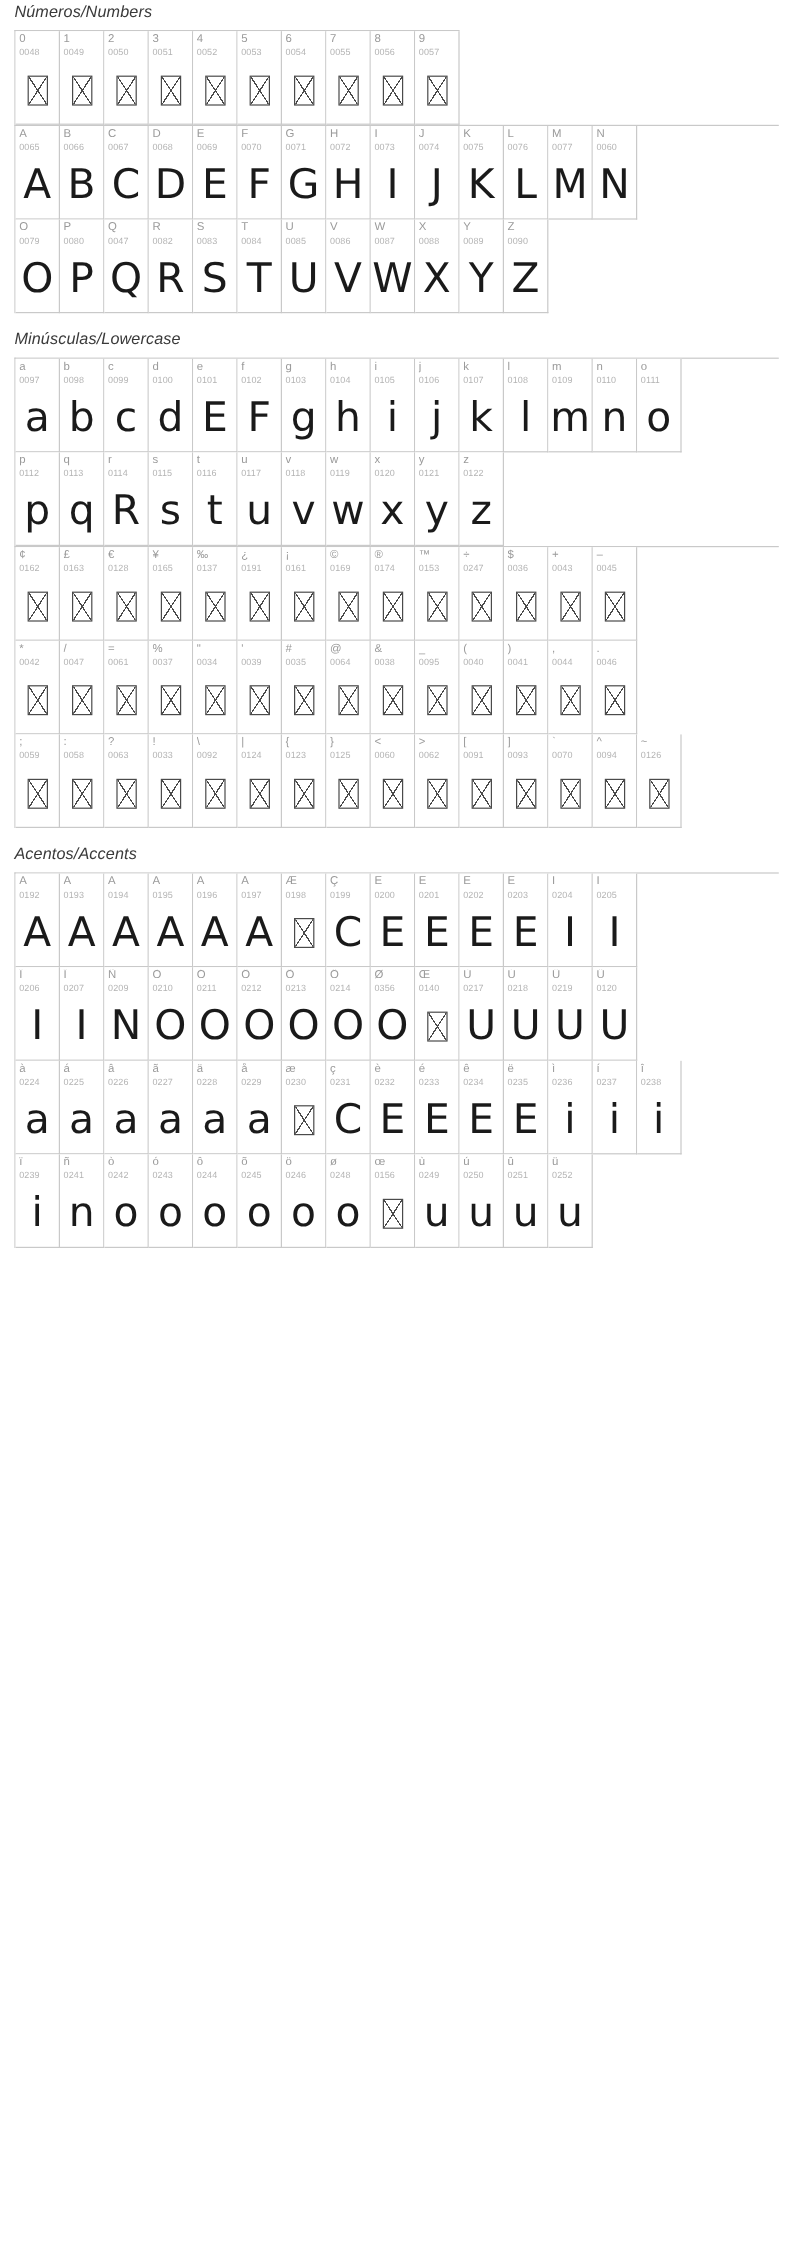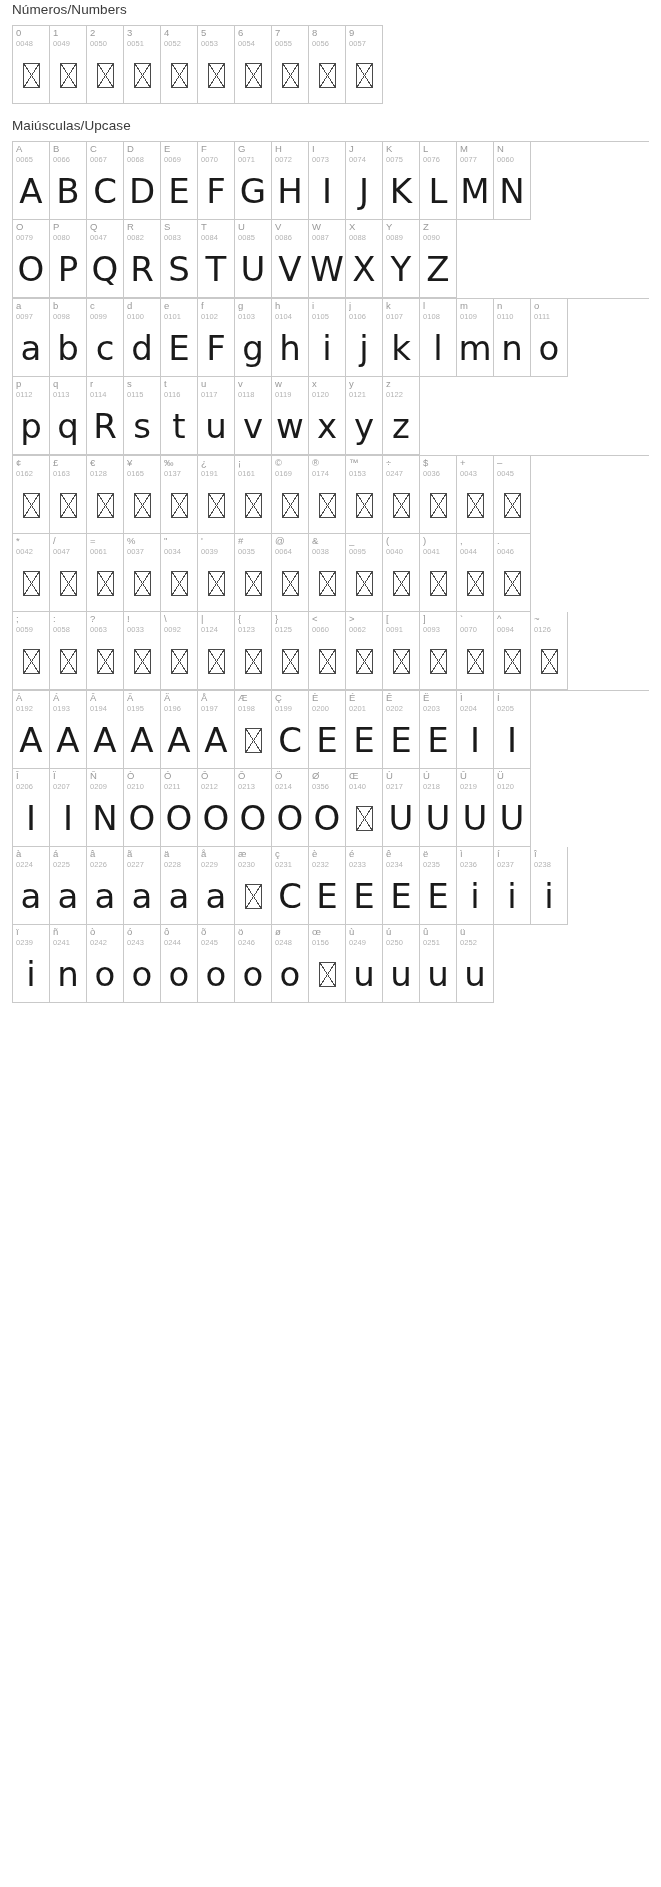--- a/index.html
+++ b/index.html
@@ -18,20 +18,21 @@
     width: 661px;
     padding: 0 0 10px 0;
   }
   .section-title {
     font-size: 13.5px;
     color: #3a3a3a;
     font-weight: 400;
     margin: 0;
     padding: 14px 0 8px 12px;
     letter-spacing: .1px;
+    font-style: italic;
   }
   .section-title.first { padding-top: 2px; }
 
   .glyph-block {
     margin: 0 0 0 12px;
     display: flex;
     flex-wrap: wrap;
     width: max-content;
     max-width: 637px;
     border-left: 1px solid #c9c9c9;
@@ -191,21 +192,20 @@
           <div class="glyph-head">
             <div class="glyph-char">9</div>
             <div class="glyph-code">0057</div>
           </div>
           <div class="glyph-body">
             <span class="tofu"></span>
           </div>
         </div>
       </div>
     </div>
-    <div class="section-title">Maiúsculas/Upcase</div>
     <div class="glyph-block">
       <div class="glyph-row">
         <div class="glyph-cell">
           <div class="glyph-head">
             <div class="glyph-char">A</div>
             <div class="glyph-code">0065</div>
           </div>
           <div class="glyph-body">A</div>
         </div>
         <div class="glyph-cell">
@@ -377,608 +377,610 @@
             <div class="glyph-code">0089</div>
           </div>
           <div class="glyph-body">Y</div>
         </div>
         <div class="glyph-cell">
           <div class="glyph-head">
             <div class="glyph-char">Z</div>
             <div class="glyph-code">0090</div>
           </div>
           <div class="glyph-body">Z</div>
+        </div>
+      </div>
+    </div>
+    <div class="section-title">Minúsculas/Lowercase</div>
+    <div class="glyph-block">
+      <div class="glyph-row">
+        <div class="glyph-cell">
+          <div class="glyph-head">
+            <div class="glyph-char">a</div>
+            <div class="glyph-code">0097</div>
+          </div>
+          <div class="glyph-body">a</div>
+        </div>
+        <div class="glyph-cell">
+          <div class="glyph-head">
+            <div class="glyph-char">b</div>
+            <div class="glyph-code">0098</div>
+          </div>
+          <div class="glyph-body">b</div>
+        </div>
+        <div class="glyph-cell">
+          <div class="glyph-head">
+            <div class="glyph-char">c</div>
+            <div class="glyph-code">0099</div>
+          </div>
+          <div class="glyph-body">c</div>
+        </div>
+        <div class="glyph-cell">
+          <div class="glyph-head">
+            <div class="glyph-char">d</div>
+            <div class="glyph-code">0100</div>
+          </div>
+          <div class="glyph-body">d</div>
+        </div>
+        <div class="glyph-cell">
+          <div class="glyph-head">
+            <div class="glyph-char">e</div>
+            <div class="glyph-code">0101</div>
+          </div>
+          <div class="glyph-body">E</div>
+        </div>
+        <div class="glyph-cell">
+          <div class="glyph-head">
+            <div class="glyph-char">f</div>
+            <div class="glyph-code">0102</div>
+          </div>
+          <div class="glyph-body">F</div>
+        </div>
+        <div class="glyph-cell">
+          <div class="glyph-head">
+            <div class="glyph-char">g</div>
+            <div class="glyph-code">0103</div>
+          </div>
+          <div class="glyph-body">g</div>
+        </div>
+        <div class="glyph-cell">
+          <div class="glyph-head">
+            <div class="glyph-char">h</div>
+            <div class="glyph-code">0104</div>
+          </div>
+          <div class="glyph-body">h</div>
+        </div>
+        <div class="glyph-cell">
+          <div class="glyph-head">
+            <div class="glyph-char">i</div>
+            <div class="glyph-code">0105</div>
+          </div>
+          <div class="glyph-body">i</div>
+        </div>
+        <div class="glyph-cell">
+          <div class="glyph-head">
+            <div class="glyph-char">j</div>
+            <div class="glyph-code">0106</div>
+          </div>
+          <div class="glyph-body">j</div>
+        </div>
+        <div class="glyph-cell">
+          <div class="glyph-head">
+            <div class="glyph-char">k</div>
+            <div class="glyph-code">0107</div>
+          </div>
+          <div class="glyph-body">k</div>
+        </div>
+        <div class="glyph-cell">
+          <div class="glyph-head">
+            <div class="glyph-char">l</div>
+            <div class="glyph-code">0108</div>
+          </div>
+          <div class="glyph-body">l</div>
+        </div>
+        <div class="glyph-cell">
+          <div class="glyph-head">
+            <div class="glyph-char">m</div>
+            <div class="glyph-code">0109</div>
+          </div>
+          <div class="glyph-body">m</div>
+        </div>
+        <div class="glyph-cell">
+          <div class="glyph-head">
+            <div class="glyph-char">n</div>
+            <div class="glyph-code">0110</div>
+          </div>
+          <div class="glyph-body">n</div>
+        </div>
+        <div class="glyph-cell">
+          <div class="glyph-head">
+            <div class="glyph-char">o</div>
+            <div class="glyph-code">0111</div>
+          </div>
+          <div class="glyph-body">o</div>
+        </div>
+      </div>
+      <div class="glyph-row">
+        <div class="glyph-cell">
+          <div class="glyph-head">
+            <div class="glyph-char">p</div>
+            <div class="glyph-code">0112</div>
+          </div>
+          <div class="glyph-body">p</div>
+        </div>
+        <div class="glyph-cell">
+          <div class="glyph-head">
+            <div class="glyph-char">q</div>
+            <div class="glyph-code">0113</div>
+          </div>
+          <div class="glyph-body">q</div>
+        </div>
+        <div class="glyph-cell">
+          <div class="glyph-head">
+            <div class="glyph-char">r</div>
+            <div class="glyph-code">0114</div>
+          </div>
+          <div class="glyph-body">R</div>
+        </div>
+        <div class="glyph-cell">
+          <div class="glyph-head">
+            <div class="glyph-char">s</div>
+            <div class="glyph-code">0115</div>
+          </div>
+          <div class="glyph-body">s</div>
+        </div>
+        <div class="glyph-cell">
+          <div class="glyph-head">
+            <div class="glyph-char">t</div>
+            <div class="glyph-code">0116</div>
+          </div>
+          <div class="glyph-body">t</div>
+        </div>
+        <div class="glyph-cell">
+          <div class="glyph-head">
+            <div class="glyph-char">u</div>
+            <div class="glyph-code">0117</div>
+          </div>
+          <div class="glyph-body">u</div>
+        </div>
+        <div class="glyph-cell">
+          <div class="glyph-head">
+            <div class="glyph-char">v</div>
+            <div class="glyph-code">0118</div>
+          </div>
+          <div class="glyph-body">v</div>
+        </div>
+        <div class="glyph-cell">
+          <div class="glyph-head">
+            <div class="glyph-char">w</div>
+            <div class="glyph-code">0119</div>
+          </div>
+          <div class="glyph-body">w</div>
+        </div>
+        <div class="glyph-cell">
+          <div class="glyph-head">
+            <div class="glyph-char">x</div>
+            <div class="glyph-code">0120</div>
+          </div>
+          <div class="glyph-body">x</div>
+        </div>
+        <div class="glyph-cell">
+          <div class="glyph-head">
+            <div class="glyph-char">y</div>
+            <div class="glyph-code">0121</div>
+          </div>
+          <div class="glyph-body">y</div>
+        </div>
+        <div class="glyph-cell">
+          <div class="glyph-head">
+            <div class="glyph-char">z</div>
+            <div class="glyph-code">0122</div>
+          </div>
+          <div class="glyph-body">z</div>
         </div>
       </div>
     </div>
     <div class="glyph-block">
       <div class="glyph-row">
         <div class="glyph-cell">
           <div class="glyph-head">
-            <div class="glyph-char">a</div>
-            <div class="glyph-code">0097</div>
-          </div>
-          <div class="glyph-body">a</div>
-        </div>
-        <div class="glyph-cell">
-          <div class="glyph-head">
-            <div class="glyph-char">b</div>
-            <div class="glyph-code">0098</div>
-          </div>
-          <div class="glyph-body">b</div>
-        </div>
-        <div class="glyph-cell">
-          <div class="glyph-head">
-            <div class="glyph-char">c</div>
-            <div class="glyph-code">0099</div>
-          </div>
-          <div class="glyph-body">c</div>
-        </div>
-        <div class="glyph-cell">
-          <div class="glyph-head">
-            <div class="glyph-char">d</div>
-            <div class="glyph-code">0100</div>
-          </div>
-          <div class="glyph-body">d</div>
-        </div>
-        <div class="glyph-cell">
-          <div class="glyph-head">
-            <div class="glyph-char">e</div>
-            <div class="glyph-code">0101</div>
-          </div>
-          <div class="glyph-body">E</div>
-        </div>
-        <div class="glyph-cell">
-          <div class="glyph-head">
-            <div class="glyph-char">f</div>
-            <div class="glyph-code">0102</div>
-          </div>
-          <div class="glyph-body">F</div>
-        </div>
-        <div class="glyph-cell">
-          <div class="glyph-head">
-            <div class="glyph-char">g</div>
-            <div class="glyph-code">0103</div>
-          </div>
-          <div class="glyph-body">g</div>
-        </div>
-        <div class="glyph-cell">
-          <div class="glyph-head">
-            <div class="glyph-char">h</div>
-            <div class="glyph-code">0104</div>
-          </div>
-          <div class="glyph-body">h</div>
-        </div>
-        <div class="glyph-cell">
-          <div class="glyph-head">
-            <div class="glyph-char">i</div>
-            <div class="glyph-code">0105</div>
-          </div>
-          <div class="glyph-body">i</div>
-        </div>
-        <div class="glyph-cell">
-          <div class="glyph-head">
-            <div class="glyph-char">j</div>
-            <div class="glyph-code">0106</div>
-          </div>
-          <div class="glyph-body">j</div>
-        </div>
-        <div class="glyph-cell">
-          <div class="glyph-head">
-            <div class="glyph-char">k</div>
-            <div class="glyph-code">0107</div>
-          </div>
-          <div class="glyph-body">k</div>
-        </div>
-        <div class="glyph-cell">
-          <div class="glyph-head">
-            <div class="glyph-char">l</div>
-            <div class="glyph-code">0108</div>
-          </div>
-          <div class="glyph-body">l</div>
-        </div>
-        <div class="glyph-cell">
-          <div class="glyph-head">
-            <div class="glyph-char">m</div>
-            <div class="glyph-code">0109</div>
-          </div>
-          <div class="glyph-body">m</div>
-        </div>
-        <div class="glyph-cell">
-          <div class="glyph-head">
-            <div class="glyph-char">n</div>
-            <div class="glyph-code">0110</div>
-          </div>
-          <div class="glyph-body">n</div>
-        </div>
-        <div class="glyph-cell">
-          <div class="glyph-head">
-            <div class="glyph-char">o</div>
-            <div class="glyph-code">0111</div>
-          </div>
-          <div class="glyph-body">o</div>
+            <div class="glyph-char">¢</div>
+            <div class="glyph-code">0162</div>
+          </div>
+          <div class="glyph-body">
+            <span class="tofu"></span>
+          </div>
+        </div>
+        <div class="glyph-cell">
+          <div class="glyph-head">
+            <div class="glyph-char">£</div>
+            <div class="glyph-code">0163</div>
+          </div>
+          <div class="glyph-body">
+            <span class="tofu"></span>
+          </div>
+        </div>
+        <div class="glyph-cell">
+          <div class="glyph-head">
+            <div class="glyph-char">€</div>
+            <div class="glyph-code">0128</div>
+          </div>
+          <div class="glyph-body">
+            <span class="tofu"></span>
+          </div>
+        </div>
+        <div class="glyph-cell">
+          <div class="glyph-head">
+            <div class="glyph-char">¥</div>
+            <div class="glyph-code">0165</div>
+          </div>
+          <div class="glyph-body">
+            <span class="tofu"></span>
+          </div>
+        </div>
+        <div class="glyph-cell">
+          <div class="glyph-head">
+            <div class="glyph-char">‰</div>
+            <div class="glyph-code">0137</div>
+          </div>
+          <div class="glyph-body">
+            <span class="tofu"></span>
+          </div>
+        </div>
+        <div class="glyph-cell">
+          <div class="glyph-head">
+            <div class="glyph-char">¿</div>
+            <div class="glyph-code">0191</div>
+          </div>
+          <div class="glyph-body">
+            <span class="tofu"></span>
+          </div>
+        </div>
+        <div class="glyph-cell">
+          <div class="glyph-head">
+            <div class="glyph-char">¡</div>
+            <div class="glyph-code">0161</div>
+          </div>
+          <div class="glyph-body">
+            <span class="tofu"></span>
+          </div>
+        </div>
+        <div class="glyph-cell">
+          <div class="glyph-head">
+            <div class="glyph-char">©</div>
+            <div class="glyph-code">0169</div>
+          </div>
+          <div class="glyph-body">
+            <span class="tofu"></span>
+          </div>
+        </div>
+        <div class="glyph-cell">
+          <div class="glyph-head">
+            <div class="glyph-char">®</div>
+            <div class="glyph-code">0174</div>
+          </div>
+          <div class="glyph-body">
+            <span class="tofu"></span>
+          </div>
+        </div>
+        <div class="glyph-cell">
+          <div class="glyph-head">
+            <div class="glyph-char">™</div>
+            <div class="glyph-code">0153</div>
+          </div>
+          <div class="glyph-body">
+            <span class="tofu"></span>
+          </div>
+        </div>
+        <div class="glyph-cell">
+          <div class="glyph-head">
+            <div class="glyph-char">÷</div>
+            <div class="glyph-code">0247</div>
+          </div>
+          <div class="glyph-body">
+            <span class="tofu"></span>
+          </div>
+        </div>
+        <div class="glyph-cell">
+          <div class="glyph-head">
+            <div class="glyph-char">$</div>
+            <div class="glyph-code">0036</div>
+          </div>
+          <div class="glyph-body">
+            <span class="tofu"></span>
+          </div>
+        </div>
+        <div class="glyph-cell">
+          <div class="glyph-head">
+            <div class="glyph-char">+</div>
+            <div class="glyph-code">0043</div>
+          </div>
+          <div class="glyph-body">
+            <span class="tofu"></span>
+          </div>
+        </div>
+        <div class="glyph-cell">
+          <div class="glyph-head">
+            <div class="glyph-char">–</div>
+            <div class="glyph-code">0045</div>
+          </div>
+          <div class="glyph-body">
+            <span class="tofu"></span>
+          </div>
         </div>
       </div>
       <div class="glyph-row">
         <div class="glyph-cell">
           <div class="glyph-head">
-            <div class="glyph-char">p</div>
-            <div class="glyph-code">0112</div>
-          </div>
-          <div class="glyph-body">p</div>
-        </div>
-        <div class="glyph-cell">
-          <div class="glyph-head">
-            <div class="glyph-char">q</div>
-            <div class="glyph-code">0113</div>
-          </div>
-          <div class="glyph-body">q</div>
-        </div>
-        <div class="glyph-cell">
-          <div class="glyph-head">
-            <div class="glyph-char">r</div>
-            <div class="glyph-code">0114</div>
-          </div>
-          <div class="glyph-body">R</div>
-        </div>
-        <div class="glyph-cell">
-          <div class="glyph-head">
-            <div class="glyph-char">s</div>
-            <div class="glyph-code">0115</div>
-          </div>
-          <div class="glyph-body">s</div>
-        </div>
-        <div class="glyph-cell">
-          <div class="glyph-head">
-            <div class="glyph-char">t</div>
-            <div class="glyph-code">0116</div>
-          </div>
-          <div class="glyph-body">t</div>
-        </div>
-        <div class="glyph-cell">
-          <div class="glyph-head">
-            <div class="glyph-char">u</div>
-            <div class="glyph-code">0117</div>
-          </div>
-          <div class="glyph-body">u</div>
-        </div>
-        <div class="glyph-cell">
-          <div class="glyph-head">
-            <div class="glyph-char">v</div>
-            <div class="glyph-code">0118</div>
-          </div>
-          <div class="glyph-body">v</div>
-        </div>
-        <div class="glyph-cell">
-          <div class="glyph-head">
-            <div class="glyph-char">w</div>
-            <div class="glyph-code">0119</div>
-          </div>
-          <div class="glyph-body">w</div>
-        </div>
-        <div class="glyph-cell">
-          <div class="glyph-head">
-            <div class="glyph-char">x</div>
-            <div class="glyph-code">0120</div>
-          </div>
-          <div class="glyph-body">x</div>
-        </div>
-        <div class="glyph-cell">
-          <div class="glyph-head">
-            <div class="glyph-char">y</div>
-            <div class="glyph-code">0121</div>
-          </div>
-          <div class="glyph-body">y</div>
-        </div>
-        <div class="glyph-cell">
-          <div class="glyph-head">
-            <div class="glyph-char">z</div>
-            <div class="glyph-code">0122</div>
-          </div>
-          <div class="glyph-body">z</div>
+            <div class="glyph-char">*</div>
+            <div class="glyph-code">0042</div>
+          </div>
+          <div class="glyph-body">
+            <span class="tofu"></span>
+          </div>
+        </div>
+        <div class="glyph-cell">
+          <div class="glyph-head">
+            <div class="glyph-char">/</div>
+            <div class="glyph-code">0047</div>
+          </div>
+          <div class="glyph-body">
+            <span class="tofu"></span>
+          </div>
+        </div>
+        <div class="glyph-cell">
+          <div class="glyph-head">
+            <div class="glyph-char">=</div>
+            <div class="glyph-code">0061</div>
+          </div>
+          <div class="glyph-body">
+            <span class="tofu"></span>
+          </div>
+        </div>
+        <div class="glyph-cell">
+          <div class="glyph-head">
+            <div class="glyph-char">%</div>
+            <div class="glyph-code">0037</div>
+          </div>
+          <div class="glyph-body">
+            <span class="tofu"></span>
+          </div>
+        </div>
+        <div class="glyph-cell">
+          <div class="glyph-head">
+            <div class="glyph-char">"</div>
+            <div class="glyph-code">0034</div>
+          </div>
+          <div class="glyph-body">
+            <span class="tofu"></span>
+          </div>
+        </div>
+        <div class="glyph-cell">
+          <div class="glyph-head">
+            <div class="glyph-char">'</div>
+            <div class="glyph-code">0039</div>
+          </div>
+          <div class="glyph-body">
+            <span class="tofu"></span>
+          </div>
+        </div>
+        <div class="glyph-cell">
+          <div class="glyph-head">
+            <div class="glyph-char">#</div>
+            <div class="glyph-code">0035</div>
+          </div>
+          <div class="glyph-body">
+            <span class="tofu"></span>
+          </div>
+        </div>
+        <div class="glyph-cell">
+          <div class="glyph-head">
+            <div class="glyph-char">@</div>
+            <div class="glyph-code">0064</div>
+          </div>
+          <div class="glyph-body">
+            <span class="tofu"></span>
+          </div>
+        </div>
+        <div class="glyph-cell">
+          <div class="glyph-head">
+            <div class="glyph-char">&amp;</div>
+            <div class="glyph-code">0038</div>
+          </div>
+          <div class="glyph-body">
+            <span class="tofu"></span>
+          </div>
+        </div>
+        <div class="glyph-cell">
+          <div class="glyph-head">
+            <div class="glyph-char">_</div>
+            <div class="glyph-code">0095</div>
+          </div>
+          <div class="glyph-body">
+            <span class="tofu"></span>
+          </div>
+        </div>
+        <div class="glyph-cell">
+          <div class="glyph-head">
+            <div class="glyph-char">(</div>
+            <div class="glyph-code">0040</div>
+          </div>
+          <div class="glyph-body">
+            <span class="tofu"></span>
+          </div>
+        </div>
+        <div class="glyph-cell">
+          <div class="glyph-head">
+            <div class="glyph-char">)</div>
+            <div class="glyph-code">0041</div>
+          </div>
+          <div class="glyph-body">
+            <span class="tofu"></span>
+          </div>
+        </div>
+        <div class="glyph-cell">
+          <div class="glyph-head">
+            <div class="glyph-char">,</div>
+            <div class="glyph-code">0044</div>
+          </div>
+          <div class="glyph-body">
+            <span class="tofu"></span>
+          </div>
+        </div>
+        <div class="glyph-cell">
+          <div class="glyph-head">
+            <div class="glyph-char">.</div>
+            <div class="glyph-code">0046</div>
+          </div>
+          <div class="glyph-body">
+            <span class="tofu"></span>
+          </div>
+        </div>
+      </div>
+      <div class="glyph-row">
+        <div class="glyph-cell">
+          <div class="glyph-head">
+            <div class="glyph-char">;</div>
+            <div class="glyph-code">0059</div>
+          </div>
+          <div class="glyph-body">
+            <span class="tofu"></span>
+          </div>
+        </div>
+        <div class="glyph-cell">
+          <div class="glyph-head">
+            <div class="glyph-char">:</div>
+            <div class="glyph-code">0058</div>
+          </div>
+          <div class="glyph-body">
+            <span class="tofu"></span>
+          </div>
+        </div>
+        <div class="glyph-cell">
+          <div class="glyph-head">
+            <div class="glyph-char">?</div>
+            <div class="glyph-code">0063</div>
+          </div>
+          <div class="glyph-body">
+            <span class="tofu"></span>
+          </div>
+        </div>
+        <div class="glyph-cell">
+          <div class="glyph-head">
+            <div class="glyph-char">!</div>
+            <div class="glyph-code">0033</div>
+          </div>
+          <div class="glyph-body">
+            <span class="tofu"></span>
+          </div>
+        </div>
+        <div class="glyph-cell">
+          <div class="glyph-head">
+            <div class="glyph-char">\</div>
+            <div class="glyph-code">0092</div>
+          </div>
+          <div class="glyph-body">
+            <span class="tofu"></span>
+          </div>
+        </div>
+        <div class="glyph-cell">
+          <div class="glyph-head">
+            <div class="glyph-char">|</div>
+            <div class="glyph-code">0124</div>
+          </div>
+          <div class="glyph-body">
+            <span class="tofu"></span>
+          </div>
+        </div>
+        <div class="glyph-cell">
+          <div class="glyph-head">
+            <div class="glyph-char">{</div>
+            <div class="glyph-code">0123</div>
+          </div>
+          <div class="glyph-body">
+            <span class="tofu"></span>
+          </div>
+        </div>
+        <div class="glyph-cell">
+          <div class="glyph-head">
+            <div class="glyph-char">}</div>
+            <div class="glyph-code">0125</div>
+          </div>
+          <div class="glyph-body">
+            <span class="tofu"></span>
+          </div>
+        </div>
+        <div class="glyph-cell">
+          <div class="glyph-head">
+            <div class="glyph-char">&lt;</div>
+            <div class="glyph-code">0060</div>
+          </div>
+          <div class="glyph-body">
+            <span class="tofu"></span>
+          </div>
+        </div>
+        <div class="glyph-cell">
+          <div class="glyph-head">
+            <div class="glyph-char">&gt;</div>
+            <div class="glyph-code">0062</div>
+          </div>
+          <div class="glyph-body">
+            <span class="tofu"></span>
+          </div>
+        </div>
+        <div class="glyph-cell">
+          <div class="glyph-head">
+            <div class="glyph-char">[</div>
+            <div class="glyph-code">0091</div>
+          </div>
+          <div class="glyph-body">
+            <span class="tofu"></span>
+          </div>
+        </div>
+        <div class="glyph-cell">
+          <div class="glyph-head">
+            <div class="glyph-char">]</div>
+            <div class="glyph-code">0093</div>
+          </div>
+          <div class="glyph-body">
+            <span class="tofu"></span>
+          </div>
+        </div>
+        <div class="glyph-cell">
+          <div class="glyph-head">
+            <div class="glyph-char">`</div>
+            <div class="glyph-code">0070</div>
+          </div>
+          <div class="glyph-body">
+            <span class="tofu"></span>
+          </div>
+        </div>
+        <div class="glyph-cell">
+          <div class="glyph-head">
+            <div class="glyph-char">^</div>
+            <div class="glyph-code">0094</div>
+          </div>
+          <div class="glyph-body">
+            <span class="tofu"></span>
+          </div>
+        </div>
+      </div>
+      <div class="glyph-row">
+        <div class="glyph-cell">
+          <div class="glyph-head">
+            <div class="glyph-char">~</div>
+            <div class="glyph-code">0126</div>
+          </div>
+          <div class="glyph-body">
+            <span class="tofu"></span>
+          </div>
         </div>
       </div>
     </div>
-    <div class="glyph-block">
-      <div class="glyph-row">
-        <div class="glyph-cell">
-          <div class="glyph-head">
-            <div class="glyph-char">¢</div>
-            <div class="glyph-code">0162</div>
-          </div>
-          <div class="glyph-body">
-            <span class="tofu"></span>
-          </div>
-        </div>
-        <div class="glyph-cell">
-          <div class="glyph-head">
-            <div class="glyph-char">£</div>
-            <div class="glyph-code">0163</div>
-          </div>
-          <div class="glyph-body">
-            <span class="tofu"></span>
-          </div>
-        </div>
-        <div class="glyph-cell">
-          <div class="glyph-head">
-            <div class="glyph-char">€</div>
-            <div class="glyph-code">0128</div>
-          </div>
-          <div class="glyph-body">
-            <span class="tofu"></span>
-          </div>
-        </div>
-        <div class="glyph-cell">
-          <div class="glyph-head">
-            <div class="glyph-char">¥</div>
-            <div class="glyph-code">0165</div>
-          </div>
-          <div class="glyph-body">
-            <span class="tofu"></span>
-          </div>
-        </div>
-        <div class="glyph-cell">
-          <div class="glyph-head">
-            <div class="glyph-char">‰</div>
-            <div class="glyph-code">0137</div>
-          </div>
-          <div class="glyph-body">
-            <span class="tofu"></span>
-          </div>
-        </div>
-        <div class="glyph-cell">
-          <div class="glyph-head">
-            <div class="glyph-char">¿</div>
-            <div class="glyph-code">0191</div>
-          </div>
-          <div class="glyph-body">
-            <span class="tofu"></span>
-          </div>
-        </div>
-        <div class="glyph-cell">
-          <div class="glyph-head">
-            <div class="glyph-char">¡</div>
-            <div class="glyph-code">0161</div>
-          </div>
-          <div class="glyph-body">
-            <span class="tofu"></span>
-          </div>
-        </div>
-        <div class="glyph-cell">
-          <div class="glyph-head">
-            <div class="glyph-char">©</div>
-            <div class="glyph-code">0169</div>
-          </div>
-          <div class="glyph-body">
-            <span class="tofu"></span>
-          </div>
-        </div>
-        <div class="glyph-cell">
-          <div class="glyph-head">
-            <div class="glyph-char">®</div>
-            <div class="glyph-code">0174</div>
-          </div>
-          <div class="glyph-body">
-            <span class="tofu"></span>
-          </div>
-        </div>
-        <div class="glyph-cell">
-          <div class="glyph-head">
-            <div class="glyph-char">™</div>
-            <div class="glyph-code">0153</div>
-          </div>
-          <div class="glyph-body">
-            <span class="tofu"></span>
-          </div>
-        </div>
-        <div class="glyph-cell">
-          <div class="glyph-head">
-            <div class="glyph-char">÷</div>
-            <div class="glyph-code">0247</div>
-          </div>
-          <div class="glyph-body">
-            <span class="tofu"></span>
-          </div>
-        </div>
-        <div class="glyph-cell">
-          <div class="glyph-head">
-            <div class="glyph-char">$</div>
-            <div class="glyph-code">0036</div>
-          </div>
-          <div class="glyph-body">
-            <span class="tofu"></span>
-          </div>
-        </div>
-        <div class="glyph-cell">
-          <div class="glyph-head">
-            <div class="glyph-char">+</div>
-            <div class="glyph-code">0043</div>
-          </div>
-          <div class="glyph-body">
-            <span class="tofu"></span>
-          </div>
-        </div>
-        <div class="glyph-cell">
-          <div class="glyph-head">
-            <div class="glyph-char">–</div>
-            <div class="glyph-code">0045</div>
-          </div>
-          <div class="glyph-body">
-            <span class="tofu"></span>
-          </div>
-        </div>
-      </div>
-      <div class="glyph-row">
-        <div class="glyph-cell">
-          <div class="glyph-head">
-            <div class="glyph-char">*</div>
-            <div class="glyph-code">0042</div>
-          </div>
-          <div class="glyph-body">
-            <span class="tofu"></span>
-          </div>
-        </div>
-        <div class="glyph-cell">
-          <div class="glyph-head">
-            <div class="glyph-char">/</div>
-            <div class="glyph-code">0047</div>
-          </div>
-          <div class="glyph-body">
-            <span class="tofu"></span>
-          </div>
-        </div>
-        <div class="glyph-cell">
-          <div class="glyph-head">
-            <div class="glyph-char">=</div>
-            <div class="glyph-code">0061</div>
-          </div>
-          <div class="glyph-body">
-            <span class="tofu"></span>
-          </div>
-        </div>
-        <div class="glyph-cell">
-          <div class="glyph-head">
-            <div class="glyph-char">%</div>
-            <div class="glyph-code">0037</div>
-          </div>
-          <div class="glyph-body">
-            <span class="tofu"></span>
-          </div>
-        </div>
-        <div class="glyph-cell">
-          <div class="glyph-head">
-            <div class="glyph-char">"</div>
-            <div class="glyph-code">0034</div>
-          </div>
-          <div class="glyph-body">
-            <span class="tofu"></span>
-          </div>
-        </div>
-        <div class="glyph-cell">
-          <div class="glyph-head">
-            <div class="glyph-char">'</div>
-            <div class="glyph-code">0039</div>
-          </div>
-          <div class="glyph-body">
-            <span class="tofu"></span>
-          </div>
-        </div>
-        <div class="glyph-cell">
-          <div class="glyph-head">
-            <div class="glyph-char">#</div>
-            <div class="glyph-code">0035</div>
-          </div>
-          <div class="glyph-body">
-            <span class="tofu"></span>
-          </div>
-        </div>
-        <div class="glyph-cell">
-          <div class="glyph-head">
-            <div class="glyph-char">@</div>
-            <div class="glyph-code">0064</div>
-          </div>
-          <div class="glyph-body">
-            <span class="tofu"></span>
-          </div>
-        </div>
-        <div class="glyph-cell">
-          <div class="glyph-head">
-            <div class="glyph-char">&amp;</div>
-            <div class="glyph-code">0038</div>
-          </div>
-          <div class="glyph-body">
-            <span class="tofu"></span>
-          </div>
-        </div>
-        <div class="glyph-cell">
-          <div class="glyph-head">
-            <div class="glyph-char">_</div>
-            <div class="glyph-code">0095</div>
-          </div>
-          <div class="glyph-body">
-            <span class="tofu"></span>
-          </div>
-        </div>
-        <div class="glyph-cell">
-          <div class="glyph-head">
-            <div class="glyph-char">(</div>
-            <div class="glyph-code">0040</div>
-          </div>
-          <div class="glyph-body">
-            <span class="tofu"></span>
-          </div>
-        </div>
-        <div class="glyph-cell">
-          <div class="glyph-head">
-            <div class="glyph-char">)</div>
-            <div class="glyph-code">0041</div>
-          </div>
-          <div class="glyph-body">
-            <span class="tofu"></span>
-          </div>
-        </div>
-        <div class="glyph-cell">
-          <div class="glyph-head">
-            <div class="glyph-char">,</div>
-            <div class="glyph-code">0044</div>
-          </div>
-          <div class="glyph-body">
-            <span class="tofu"></span>
-          </div>
-        </div>
-        <div class="glyph-cell">
-          <div class="glyph-head">
-            <div class="glyph-char">.</div>
-            <div class="glyph-code">0046</div>
-          </div>
-          <div class="glyph-body">
-            <span class="tofu"></span>
-          </div>
-        </div>
-      </div>
-      <div class="glyph-row">
-        <div class="glyph-cell">
-          <div class="glyph-head">
-            <div class="glyph-char">;</div>
-            <div class="glyph-code">0059</div>
-          </div>
-          <div class="glyph-body">
-            <span class="tofu"></span>
-          </div>
-        </div>
-        <div class="glyph-cell">
-          <div class="glyph-head">
-            <div class="glyph-char">:</div>
-            <div class="glyph-code">0058</div>
-          </div>
-          <div class="glyph-body">
-            <span class="tofu"></span>
-          </div>
-        </div>
-        <div class="glyph-cell">
-          <div class="glyph-head">
-            <div class="glyph-char">?</div>
-            <div class="glyph-code">0063</div>
-          </div>
-          <div class="glyph-body">
-            <span class="tofu"></span>
-          </div>
-        </div>
-        <div class="glyph-cell">
-          <div class="glyph-head">
-            <div class="glyph-char">!</div>
-            <div class="glyph-code">0033</div>
-          </div>
-          <div class="glyph-body">
-            <span class="tofu"></span>
-          </div>
-        </div>
-        <div class="glyph-cell">
-          <div class="glyph-head">
-            <div class="glyph-char">\</div>
-            <div class="glyph-code">0092</div>
-          </div>
-          <div class="glyph-body">
-            <span class="tofu"></span>
-          </div>
-        </div>
-        <div class="glyph-cell">
-          <div class="glyph-head">
-            <div class="glyph-char">|</div>
-            <div class="glyph-code">0124</div>
-          </div>
-          <div class="glyph-body">
-            <span class="tofu"></span>
-          </div>
-        </div>
-        <div class="glyph-cell">
-          <div class="glyph-head">
-            <div class="glyph-char">{</div>
-            <div class="glyph-code">0123</div>
-          </div>
-          <div class="glyph-body">
-            <span class="tofu"></span>
-          </div>
-        </div>
-        <div class="glyph-cell">
-          <div class="glyph-head">
-            <div class="glyph-char">}</div>
-            <div class="glyph-code">0125</div>
-          </div>
-          <div class="glyph-body">
-            <span class="tofu"></span>
-          </div>
-        </div>
-        <div class="glyph-cell">
-          <div class="glyph-head">
-            <div class="glyph-char">&lt;</div>
-            <div class="glyph-code">0060</div>
-          </div>
-          <div class="glyph-body">
-            <span class="tofu"></span>
-          </div>
-        </div>
-        <div class="glyph-cell">
-          <div class="glyph-head">
-            <div class="glyph-char">&gt;</div>
-            <div class="glyph-code">0062</div>
-          </div>
-          <div class="glyph-body">
-            <span class="tofu"></span>
-          </div>
-        </div>
-        <div class="glyph-cell">
-          <div class="glyph-head">
-            <div class="glyph-char">[</div>
-            <div class="glyph-code">0091</div>
-          </div>
-          <div class="glyph-body">
-            <span class="tofu"></span>
-          </div>
-        </div>
-        <div class="glyph-cell">
-          <div class="glyph-head">
-            <div class="glyph-char">]</div>
-            <div class="glyph-code">0093</div>
-          </div>
-          <div class="glyph-body">
-            <span class="tofu"></span>
-          </div>
-        </div>
-        <div class="glyph-cell">
-          <div class="glyph-head">
-            <div class="glyph-char">`</div>
-            <div class="glyph-code">0070</div>
-          </div>
-          <div class="glyph-body">
-            <span class="tofu"></span>
-          </div>
-        </div>
-        <div class="glyph-cell">
-          <div class="glyph-head">
-            <div class="glyph-char">^</div>
-            <div class="glyph-code">0094</div>
-          </div>
-          <div class="glyph-body">
-            <span class="tofu"></span>
-          </div>
-        </div>
-      </div>
-      <div class="glyph-row">
-        <div class="glyph-cell">
-          <div class="glyph-head">
-            <div class="glyph-char">~</div>
-            <div class="glyph-code">0126</div>
-          </div>
-          <div class="glyph-body">
-            <span class="tofu"></span>
-          </div>
-        </div>
-      </div>
-    </div>
+    <div class="section-title">Acentos/Accents</div>
     <div class="glyph-block">
       <div class="glyph-row">
         <div class="glyph-cell">
           <div class="glyph-head">
             <div class="glyph-char">À</div>
             <div class="glyph-code">0192</div>
           </div>
           <div class="glyph-body">A</div>
         </div>
         <div class="glyph-cell">

